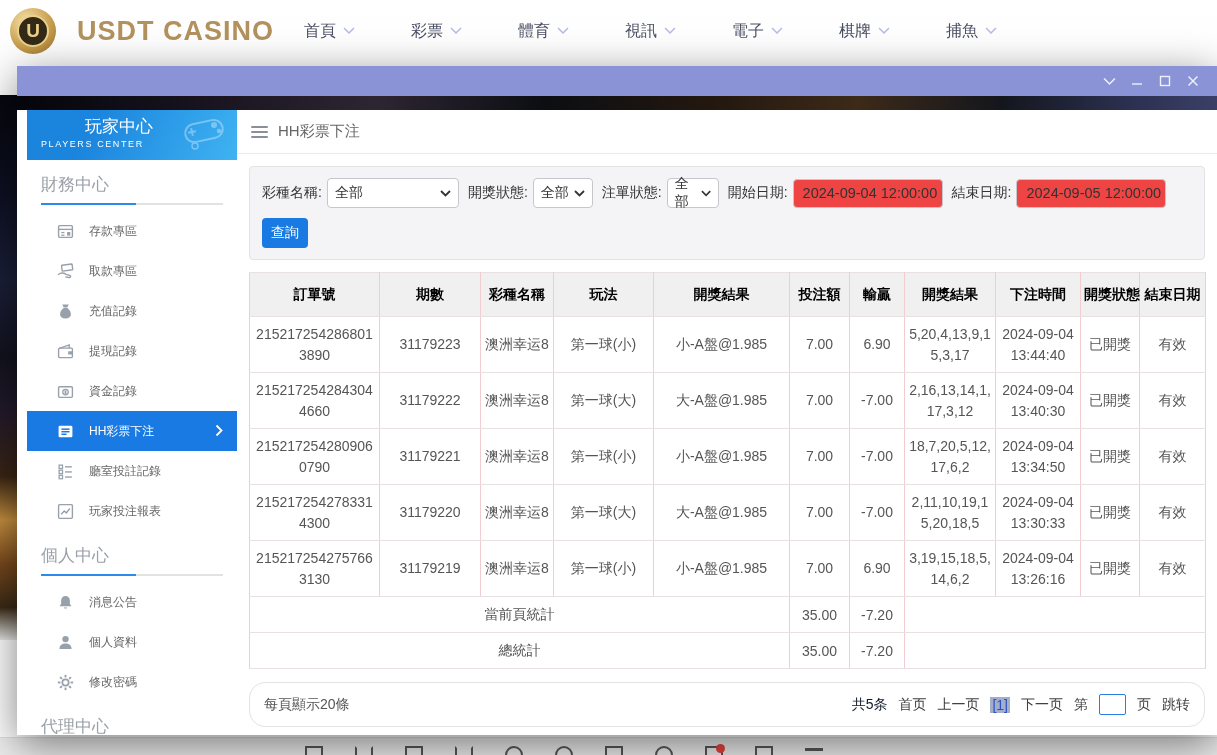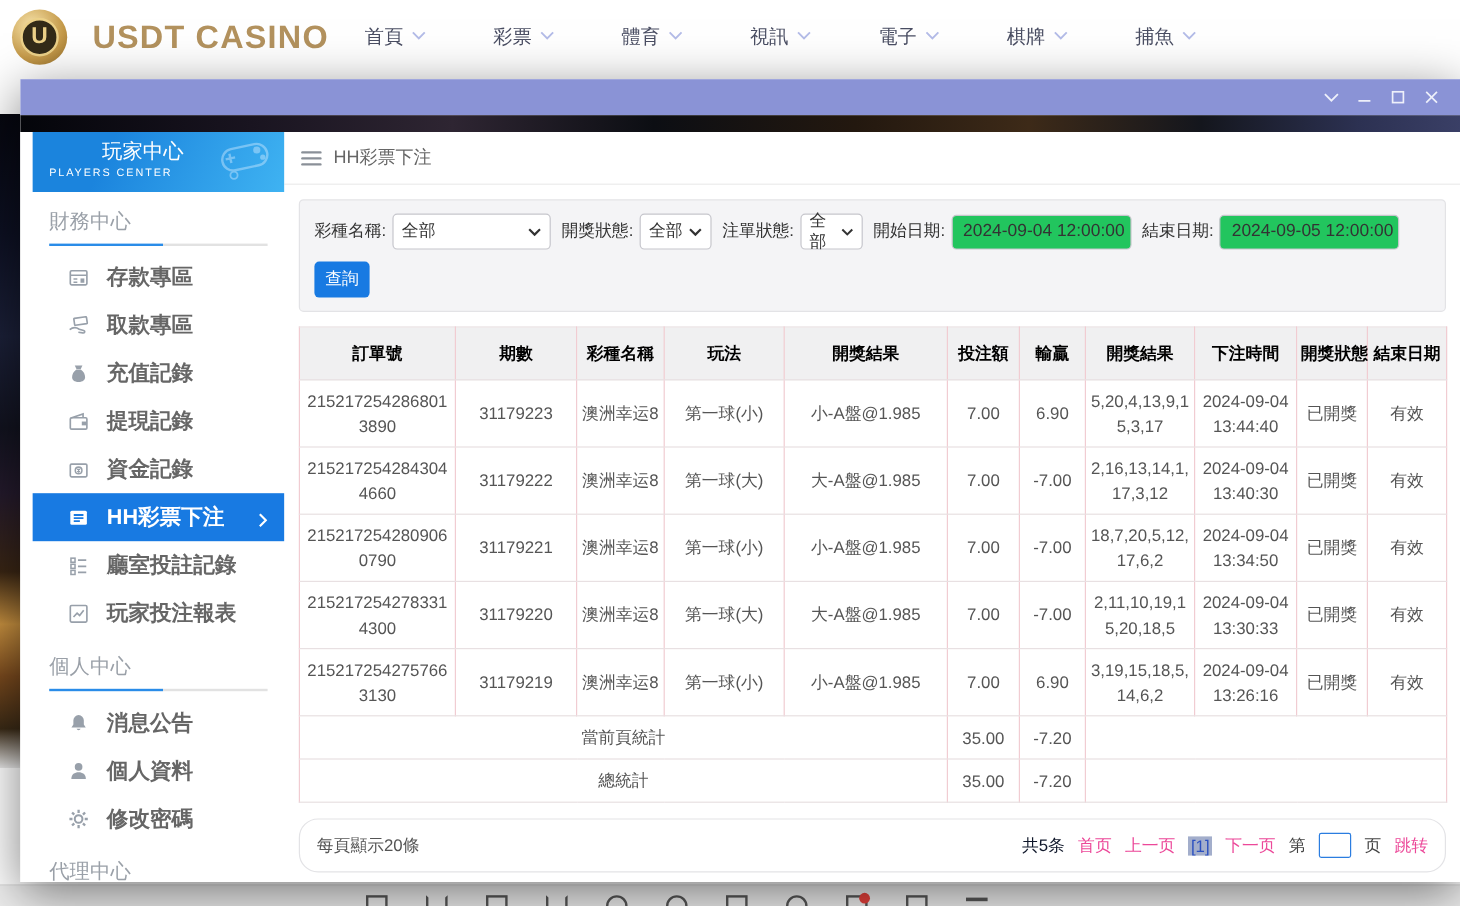--- a/index.html
+++ b/index.html
@@ -36,53 +36,53 @@
 
   
   .sidebar { width:210px; margin-left:10px; flex:none; background:#fff; overflow:hidden; }
   .sb-header { height:50px; background:linear-gradient(115deg,#1b84dd 30%,#3fb3f2); color:#fff; position:relative; overflow:hidden; padding:7px 0 0 14px; }
   .sb-title { font-size:17px; line-height:20px;margin-left:44px; }
   .sb-sub { font-size:9px; letter-spacing:1.6px; margin-top:2px; }
   .sb-gamepad { position:absolute; right:10px; top:6px; opacity:.45; }
   .sb-section-title { font-size:17px; color:#9aa0a8; padding:13px 0 0 14px; }
   .sb-section-line { height:2px; margin:7px 14px 6px 14px;
      background:linear-gradient(to right,#2a8ce8 0,#2a8ce8 52%,#e2e2e2 52%,#e2e2e2 100%); }
-  .sb-item { height:40px; display:flex; align-items:center; padding-left:30px; font-size:18px; color:#666; cursor:pointer; position:relative;font-weight:bold; }
+  .sb-item { height:40px; display:flex; align-items:center; padding-left:30px; font-size:12px; color:#666; cursor:pointer; position:relative; }
   .sb-item .sb-ic { width:17px; height:17px; color:#98a0aa; margin-right:15px; flex:none; display:flex; }
   .sb-item.active { background:#187ae2; color:#fff; }
   .sb-item.active .sb-ic { color:#fff; }
   .sb-arrow { position:absolute; right:14px; top:13px; }
 
   
   .main { flex:1; min-width:0; display:flex; flex-direction:column; background:#fff; }
   .content-header { height:44px; flex:none; border-bottom:1px solid #ececec; display:flex; align-items:center; padding-left:14px; color:#666; font-size:15px; }
   .hamburger { width:17px; display:flex; flex-direction:column; gap:3px; margin-right:10px; }
   .hamburger span { height:2px; background:#8a9098; border-radius:1px; }
 
   .filter-panel { margin:12px 12px 0 12px; background:#f4f4f6; border:1px solid #e3e3e6; border-radius:4px; padding:11px 12px; }
   .filter-row { display:flex; align-items:center; font-size:14px; color:#333; }
   .f-label { margin-right:5px; white-space:nowrap; }
   .f-gap { margin-left:9px; }
   .select { background:#fff; border:1px solid #c6c6cc; border-radius:4px; height:30px; display:flex; align-items:center; justify-content:space-between; padding:0 7px; cursor:pointer; color:#333; }
   .w-lottery { width:132px; } .w-draw { width:60px; } .w-order { width:52px; }
-  .input-date { background:#22c55e; border:1px solid #c6c6cc; border-radius:4px; height:29px; width:150px; padding:0 9px; font-size:14.5px; color:#333; display:flex; align-items:center; white-space:nowrap; }
+  .input-date { background:#ef4444; border:1px solid #c6c6cc; border-radius:4px; height:29px; width:150px; padding:0 9px; font-size:14.5px; color:#333; display:flex; align-items:center; white-space:nowrap; }
   .btn-search { margin-top:10px; width:46px; height:30px; background:#187ae2; color:#fff; border:none; border-radius:4px; font-size:14px; cursor:pointer; }
 
   .table-wrap { margin:12px 12px 0 12px; }
   table { width:100%; border-collapse:collapse; table-layout:fixed; font-size:14px; color:#555; }
   th,td { border:1px solid #e8e0e2; border-left-color:#f1ccd2; border-right-color:#f1ccd2; text-align:center; vertical-align:middle; padding:4px 3px; word-break:break-all; }
   table { border:1px solid #d9d9d9; }
   th { background:#f0f0f1; color:#000000; font-weight:bold; height:44px; word-break:keep-all; }
   tr.data-row td { height:56px; line-height:1.45; }
   tr.sum-row td { height:36px; color:#555; }
 
   .footer-panel { margin:13px 12px 0 12px; border:1px solid #e3e3e6; border-radius:16px; height:45px; display:flex; align-items:center; justify-content:space-between; padding:0 14px; font-size:14px; color:#555; background:#fff; }
   .pagination { display:flex; align-items:center; gap:11px; }
   .pg-total { color:#0f172a; }
-  .pg-link { color:#ec4899; cursor:pointer;text-align:right; }
+  .pg-link { color:#404040; cursor:pointer;text-align:right; }
   .pg-current { background:#a3aecb; color:#2b50c0; padding:0 2px; cursor:default; }
   .pg-plain { color:#444; }
   .pg-input { width:27px; height:21px; border:1px solid #2b7de0; border-radius:2px; background:#fff; font-size:13px; text-align:center; color:#333; }
 </style>
 </head>
 <body>
 
 <div class="topnav">
   <div class="logo">
     <div class="coin">

